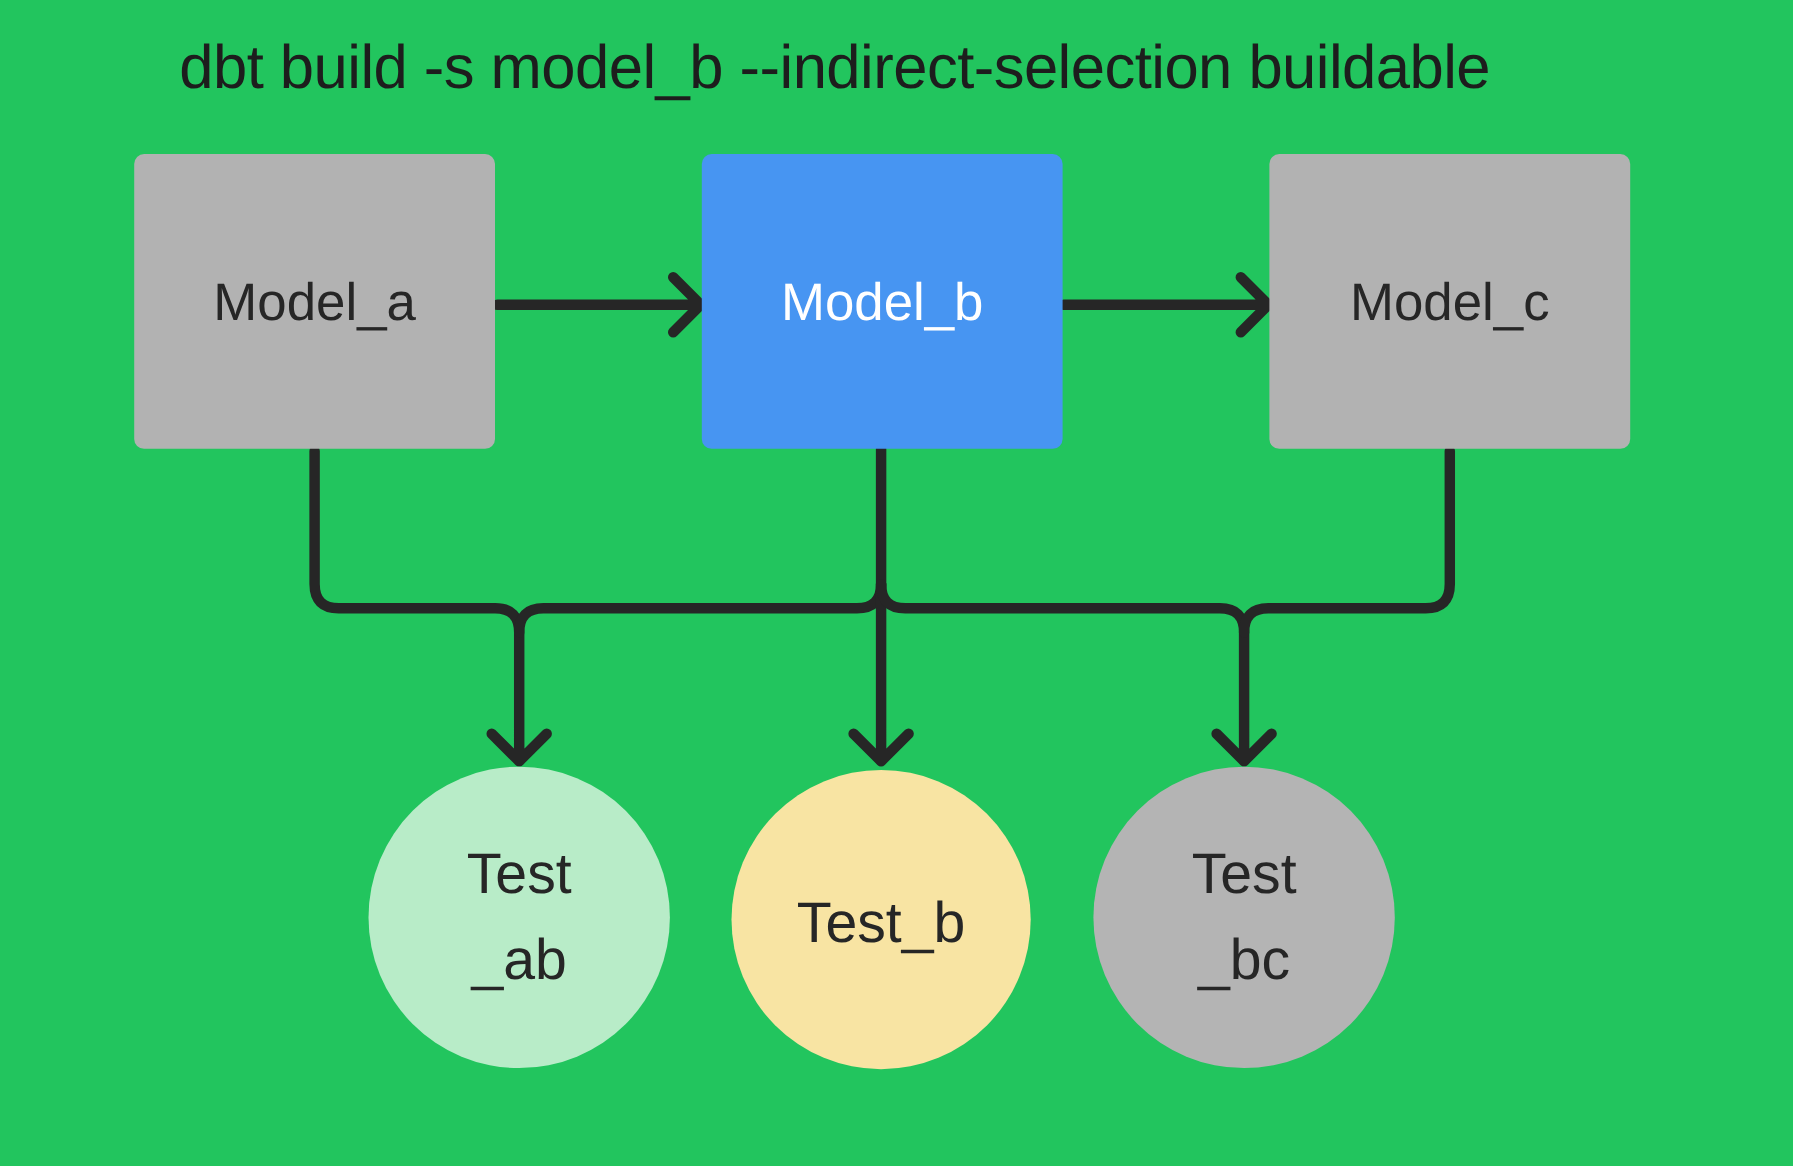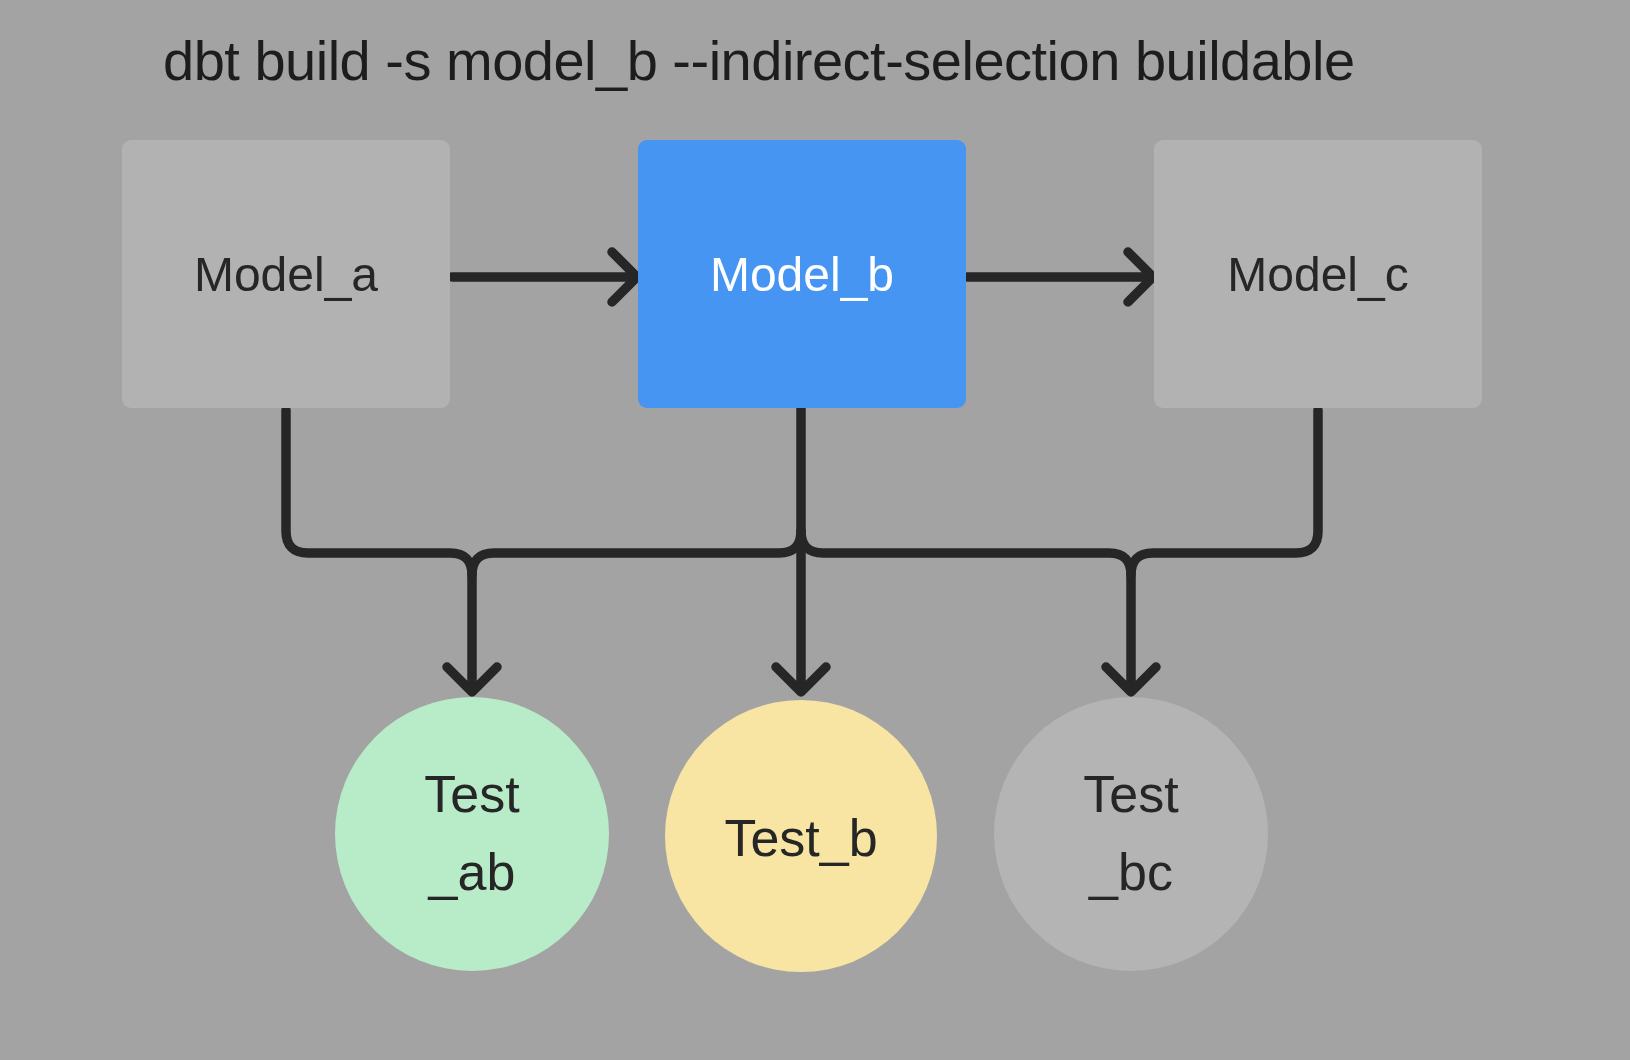--- a/index.html
+++ b/index.html
@@ -4,21 +4,21 @@
 <style>
   html, body {
     margin: 0;
     padding: 0;
     background: #ffffff;
   }
   .canvas {
     position: relative;
     width: 1630px;
     height: 1060px;
-    background: #a3a3a3;
+    background: #22c55e;
     overflow: hidden;
     font-family: "Liberation Sans", "DejaVu Sans", sans-serif;
   }
   svg { display: block; }
   .title-text {
     font-family: "Liberation Sans", "DejaVu Sans", sans-serif;
     font-size: 56px;
     font-weight: 500;
     letter-spacing: -0.5px;
   }

